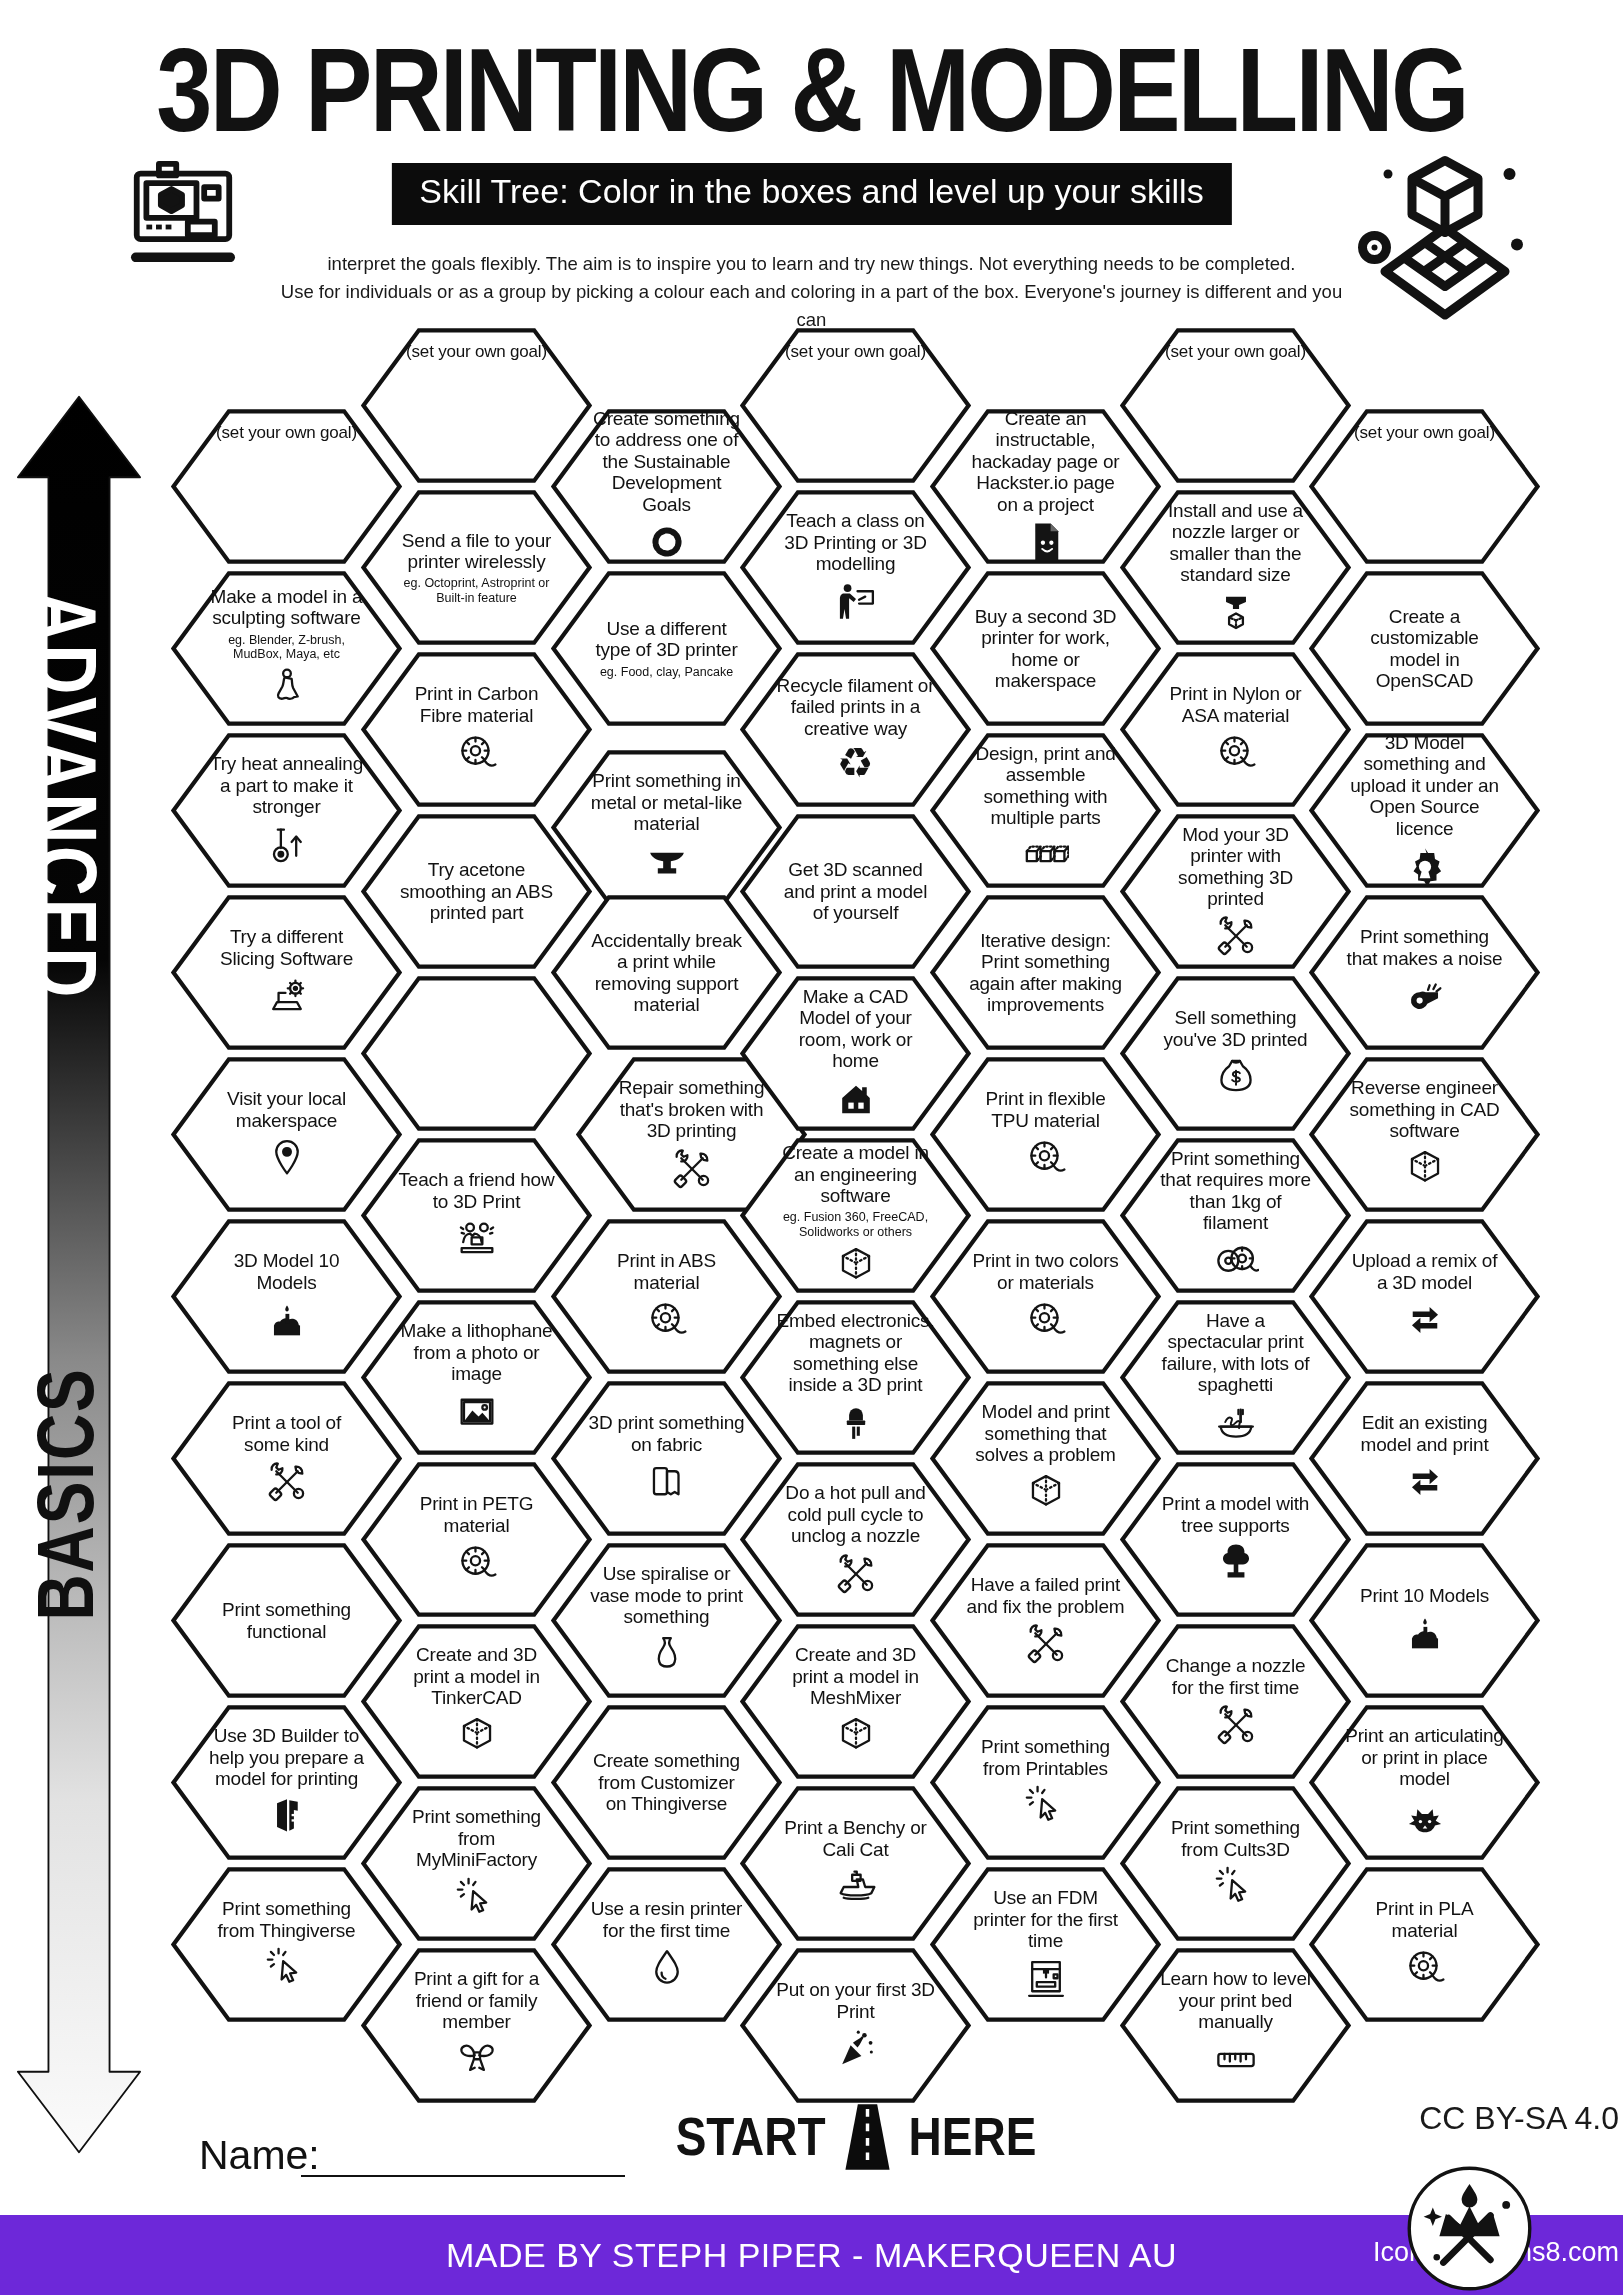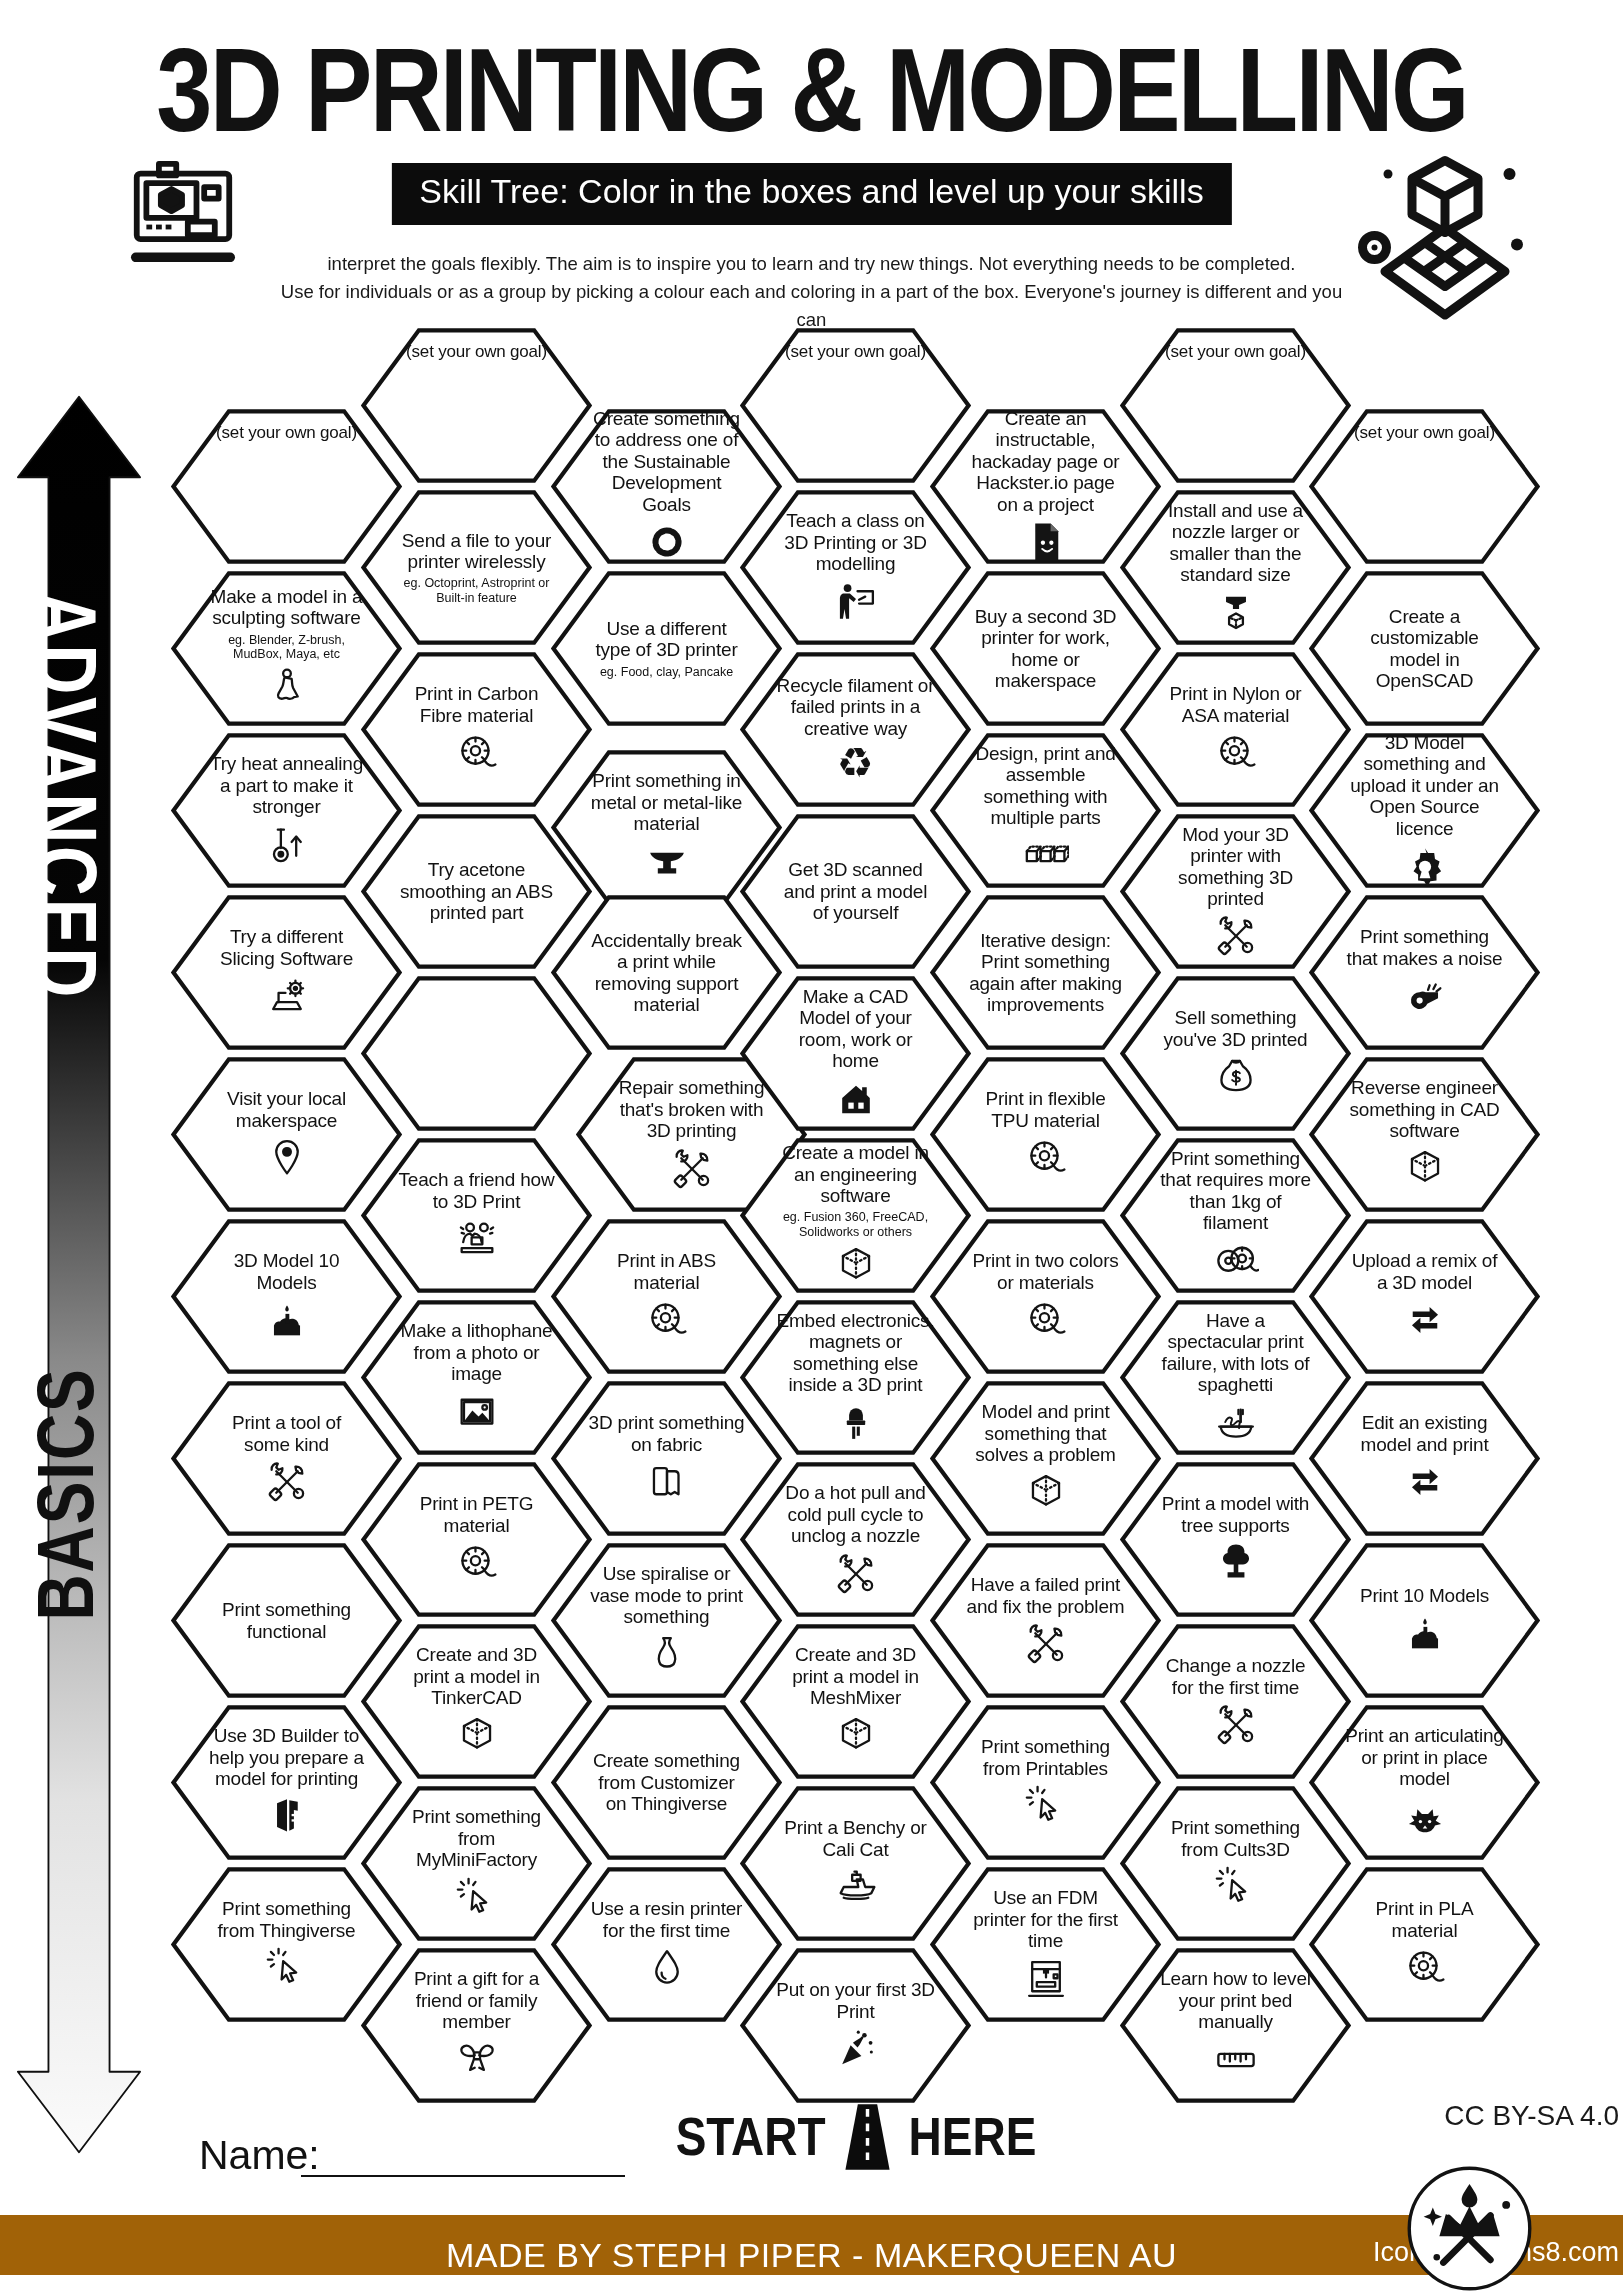--- a/index.html
+++ b/index.html
@@ -27,23 +27,23 @@
   .axis-label.advanced{color:#fff;font-size:69px;letter-spacing:2.8px;left:65px;top:796px;
         transform:translate(-50%,-50%) rotate(90deg) scaleY(1.25);}
   .axis-label.basics{color:#101010;font-size:64px;letter-spacing:1.9px;left:65px;top:1494px;
         transform:translate(-50%,-50%) rotate(-90deg) scaleY(1.25);}
   .corner-icon{position:absolute;}
   .start-block{position:absolute;top:2100px;left:671px;width:370px;display:flex;
         align-items:center;justify-content:center;gap:7px;}
   .start-word{font-size:46px;font-weight:800;letter-spacing:0;transform:scaleY(1.15);}
   .name-row{position:absolute;top:2132px;left:199px;font-size:41px;}
   .name-line{position:absolute;top:2175px;left:301px;width:324px;border-bottom:2.3px solid #111;}
-  .footer-bar{position:absolute;left:0;top:2215px;width:1623px;height:60px;background:#a16207;}
+  .footer-bar{position:absolute;left:0;top:2215px;width:1623px;height:80px;background:#6d28d9;}
   .made-by{position:absolute;width:100%;text-align:center;top:21px;color:#fff;font-size:34px;letter-spacing:0.5px;}
-  .license{position:absolute;top:2100px;left:1619px;transform:translateX(-100%);font-size:28px;color:#1a1a1a;white-space:nowrap;text-align:center;}
+  .license{position:absolute;top:2100px;left:1619px;transform:translateX(-100%);font-size:32px;color:#1a1a1a;white-space:nowrap;text-align:center;}
   .icons-credit{position:absolute;top:2237px;left:1619px;transform:translateX(-100%);font-size:27px;color:#fff;white-space:nowrap;}
   .badge{position:absolute;top:2163px;left:1404px;width:131px;height:131px;}
 </style>
 </head>
 <body>
 
 <div class="title">3D PRINTING &amp; MODELLING</div>
 <div class="subtitle-bar">Skill Tree:  Color in the boxes and level up your skills</div>
 <div class="intro">
   <div>interpret the goals flexibly.  The aim is to inspire you to learn and try new things. Not everything needs to be completed.</div>

